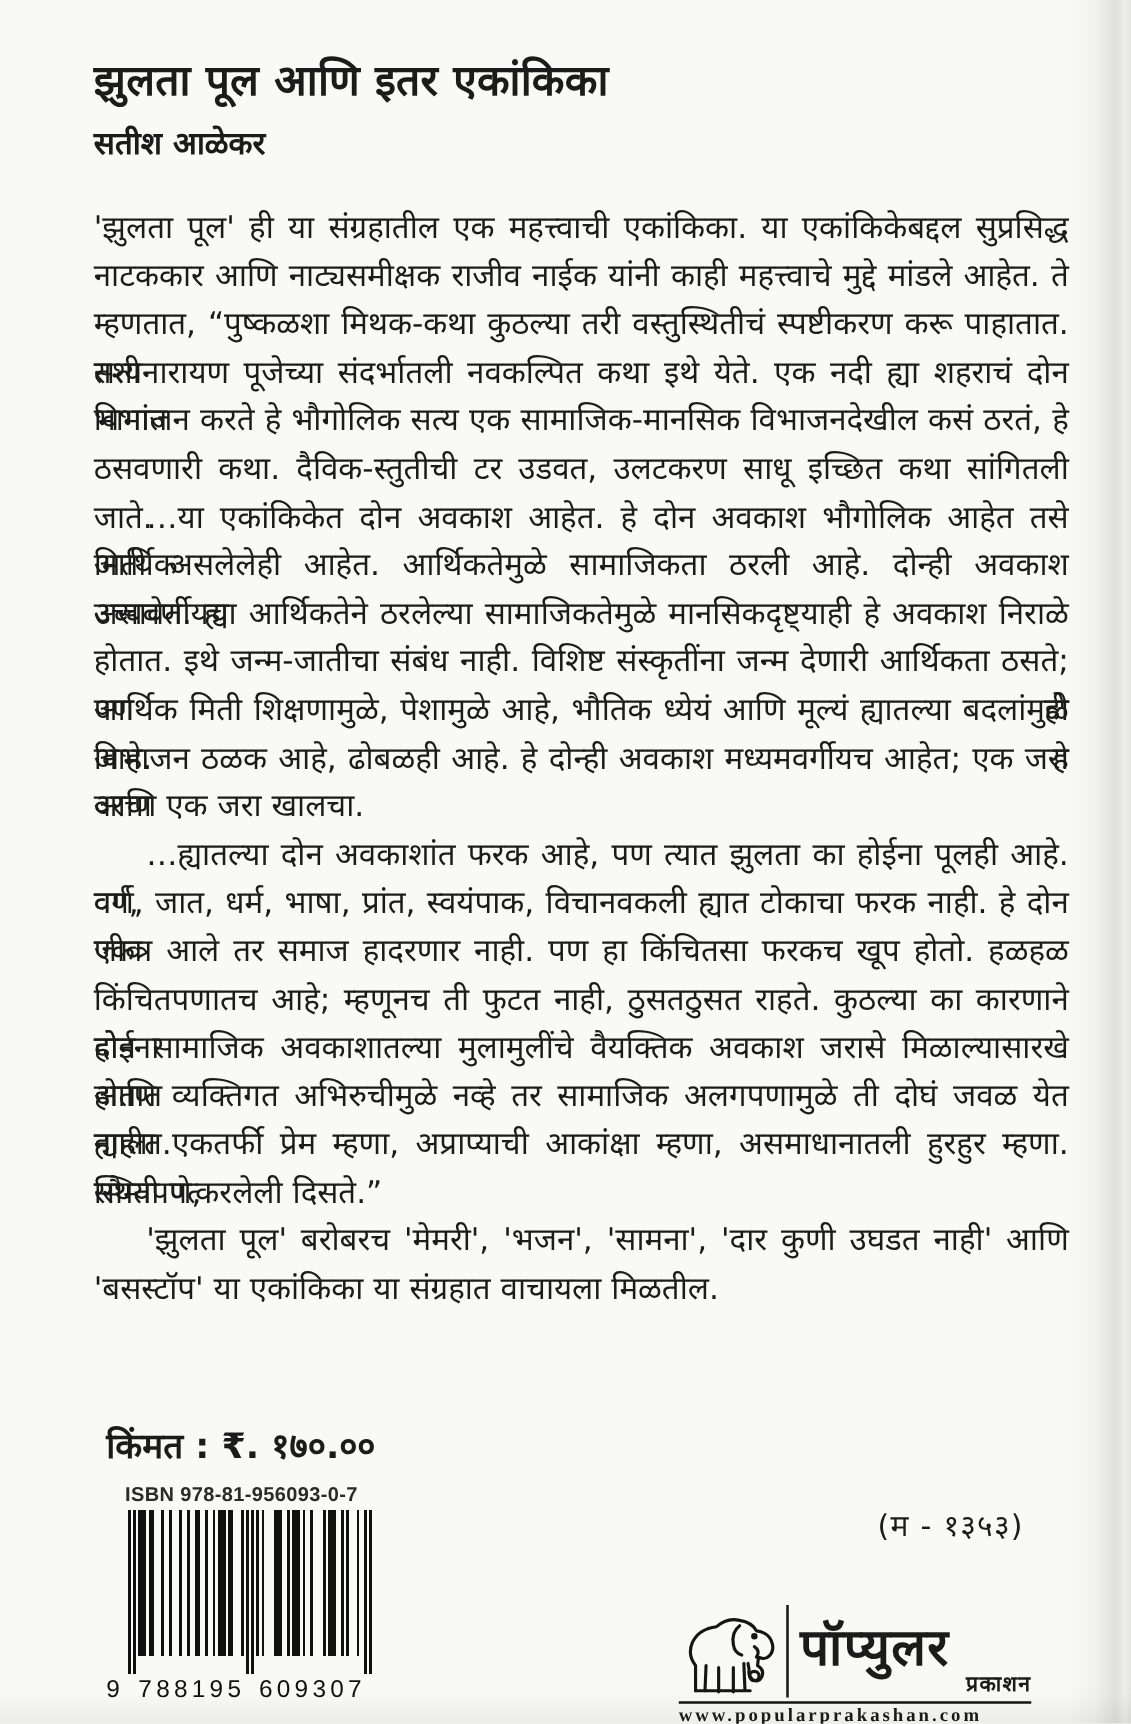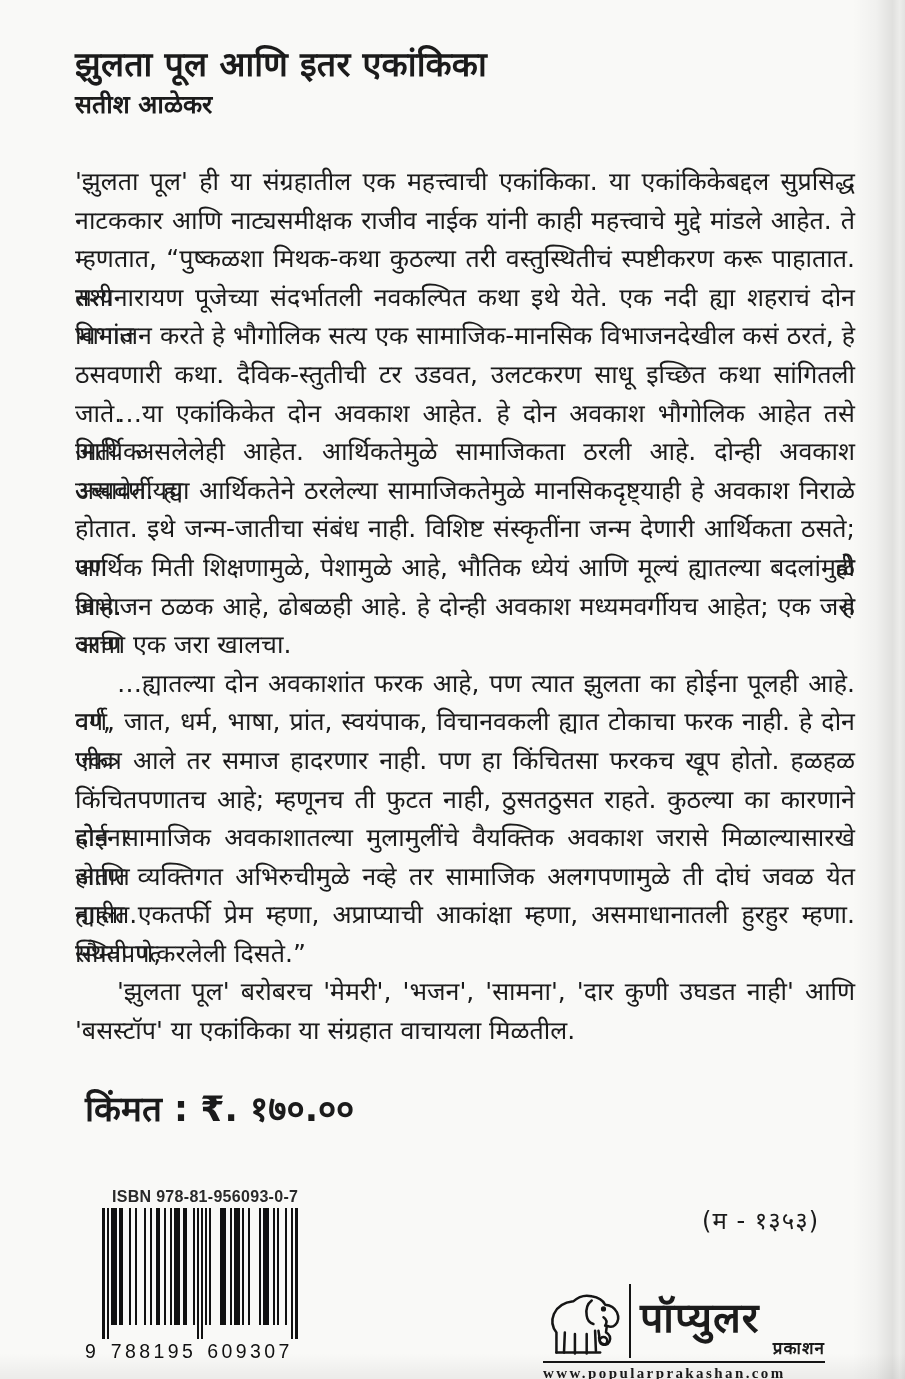--- a/index.html
+++ b/index.html
@@ -7,31 +7,31 @@
     width:905px;height:1379px;position:relative;overflow:hidden;
     background:#f9f9f7;color:#1b1b1b;
     font-family:"DejaVu Sans","Liberation Sans",sans-serif;
   }
   .edge-right{position:absolute;top:0;right:0;width:52px;height:100%;
     background:linear-gradient(to right,rgba(0,0,0,0) 0%,rgba(0,0,0,0.035) 45%,rgba(0,0,0,0.10) 76%,rgba(0,0,0,0.05) 90%,rgba(0,0,0,0.09) 100%);}
   .edge-bottom{position:absolute;bottom:0;left:0;width:100%;height:26px;
     background:linear-gradient(to bottom,rgba(0,0,0,0) 0%,rgba(0,0,0,0.055) 100%);}
   .title-block{position:absolute;left:75px;top:40px;width:760px;}
   .book-title{font-size:34px;font-weight:700;letter-spacing:0.2px;}
-  .book-author{font-size:25px;font-weight:700;}
+  .book-author{font-size:25px;font-weight:700;margin-top:10px;}
   .body-text{position:absolute;left:75px;top:163px;width:780px;font-size:25px;}
   .para{margin:0;}
   .line{line-height:38.6px;height:38.6px;white-space:normal;
     text-align:justify;text-align-last:justify;overflow:visible;}
   .line.last{text-align-last:left;}
   .para.indented .line:first-child{text-indent:42px;}
-  .price{position:absolute;left:85px;top:1084px;font-size:35px;font-weight:700;}
+  .price{position:absolute;left:85px;top:1136px;font-size:28px;font-weight:700;}
   .barcode-block{position:absolute;left:84px;top:1188px;width:240px;}
   .isbn-label{font-family:"Liberation Sans",sans-serif;font-size:16px;
-    font-weight:700;color:#2a2a2a;margin-left:28px;letter-spacing:0.3px;}
+    font-weight:700;color:#2a2a2a;margin-left:16px;letter-spacing:0.3px;}
   .barcode-svg{display:block;margin-top:2px;}
   .code-number{position:absolute;left:623px;top:1203px;width:196px;
     font-size:24px;font-weight:400;text-align:right;letter-spacing:1px;}
   .publisher{position:absolute;left:543px;top:1236px;width:282px;margin-top:42px;}
   .pub-row{display:flex;align-items:stretch;height:80px;}
   .elephant{width:84px;height:78px;flex:0 0 auto;align-self:flex-end;}
   .pub-divider{width:0;border-left:2.5px solid #151515;margin-left:2px;height:74px;align-self:flex-end;}
   .pub-names{display:flex;flex-direction:column;justify-content:flex-end;
     margin-left:9px;flex:1;}
   .pub-name-main{font-size:41px;font-weight:700;line-height:1.0;letter-spacing:1px;}

